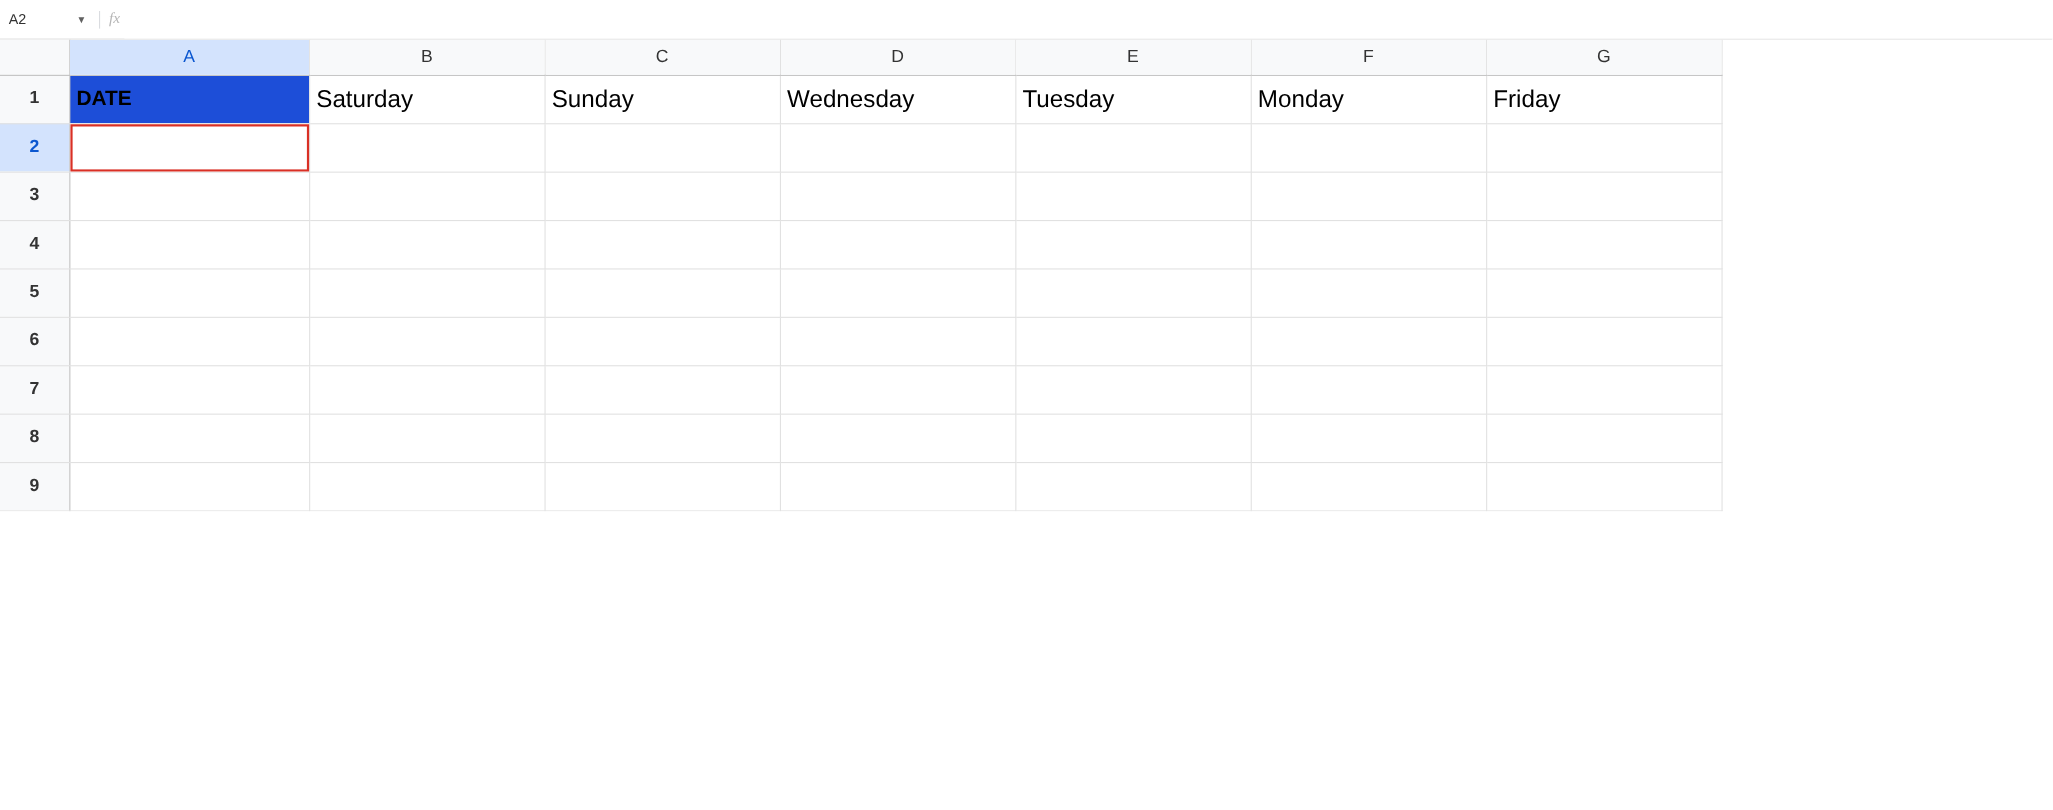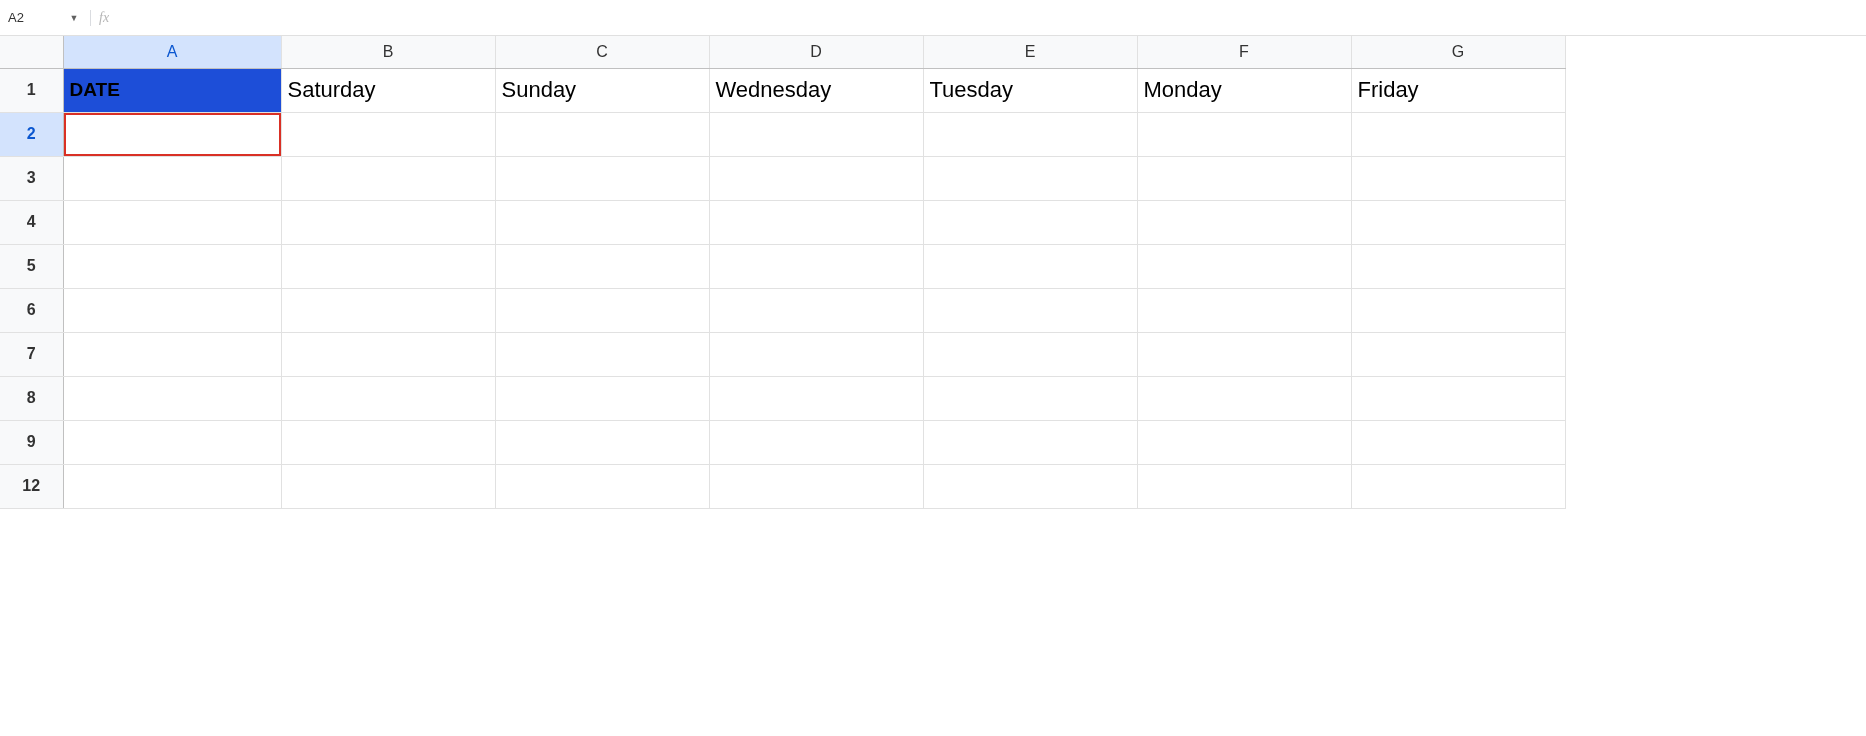--- a/index.html
+++ b/index.html
@@ -240,25 +240,15 @@
         <tr>
           <th class="row-head">9</th>
           <td class="cell colw-first"></td>
           <td class="cell colw"></td>
           <td class="cell colw"></td>
           <td class="cell colw"></td>
           <td class="cell colw"></td>
           <td class="cell colw"></td>
           <td class="cell colw"></td>
         </tr>
-        <tr>
-          <th class="row-head">12</th>
-          <td class="cell colw-first"></td>
-          <td class="cell colw"></td>
-          <td class="cell colw"></td>
-          <td class="cell colw"></td>
-          <td class="cell colw"></td>
-          <td class="cell colw"></td>
-          <td class="cell colw"></td>
-        </tr>
       </tbody>
   </table>
 </div>
 
 </body></html>

